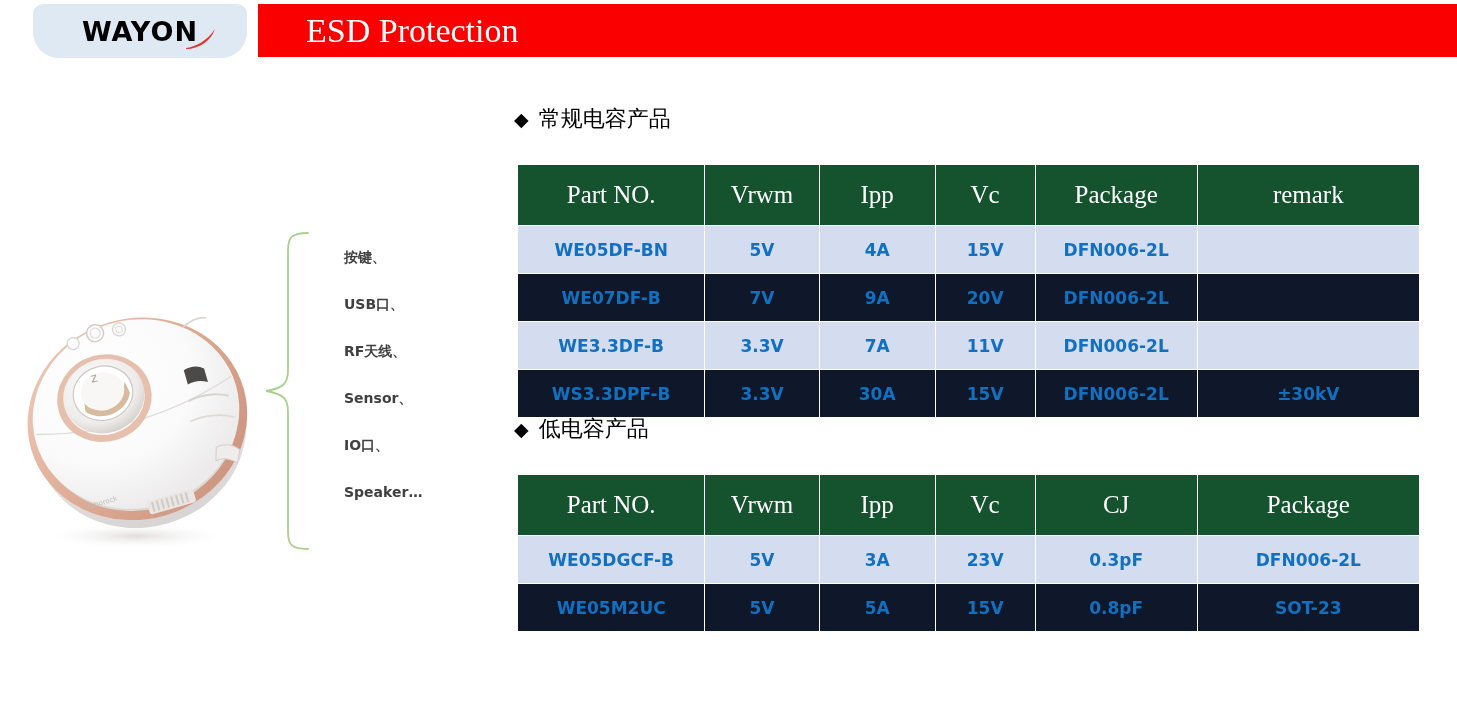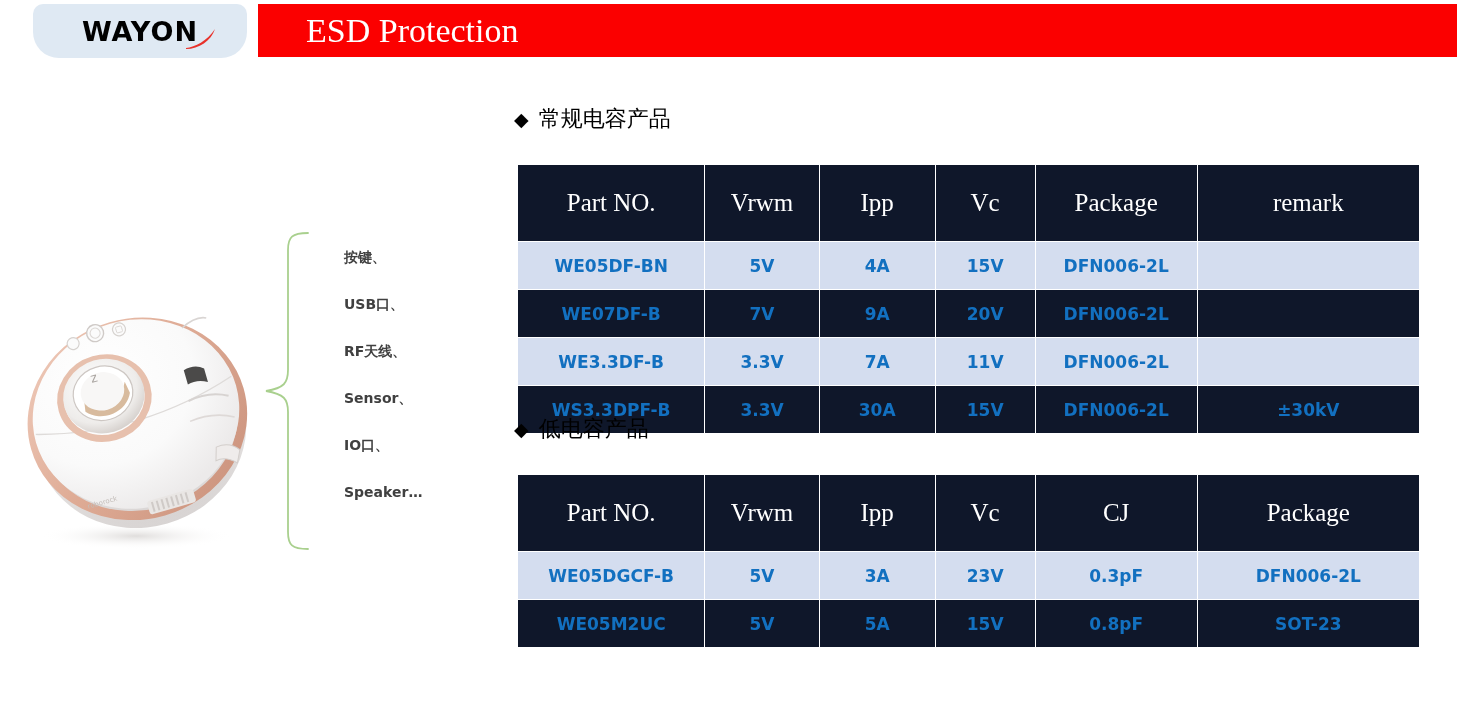--- a/index.html
+++ b/index.html
@@ -111,30 +111,30 @@
   }
 
   
   table.spec {
     position: absolute;
     border-collapse: collapse;
     table-layout: fixed;
     width: 903px;
   }
   table.spec th {
-    background: #0f172a;
+    background: #14532d;
     color: #ffffff;
     font-family: "Liberation Serif", serif;
     font-weight: normal;
     font-size: 25px;
     height: 44px;
     text-align: center;
     border: 1px solid #ffffff;
     border-top: none;
-    padding: 16px;
+    padding: 8px;
   }
   table.spec td {
     color: #1270c0;
     font-family: "DejaVu Sans", "Liberation Sans", sans-serif;
     font-weight: bold;
     font-size: 17px;
     height: 47px;
     text-align: center;
     border: 1px solid #ffffff;
     padding: 0;

